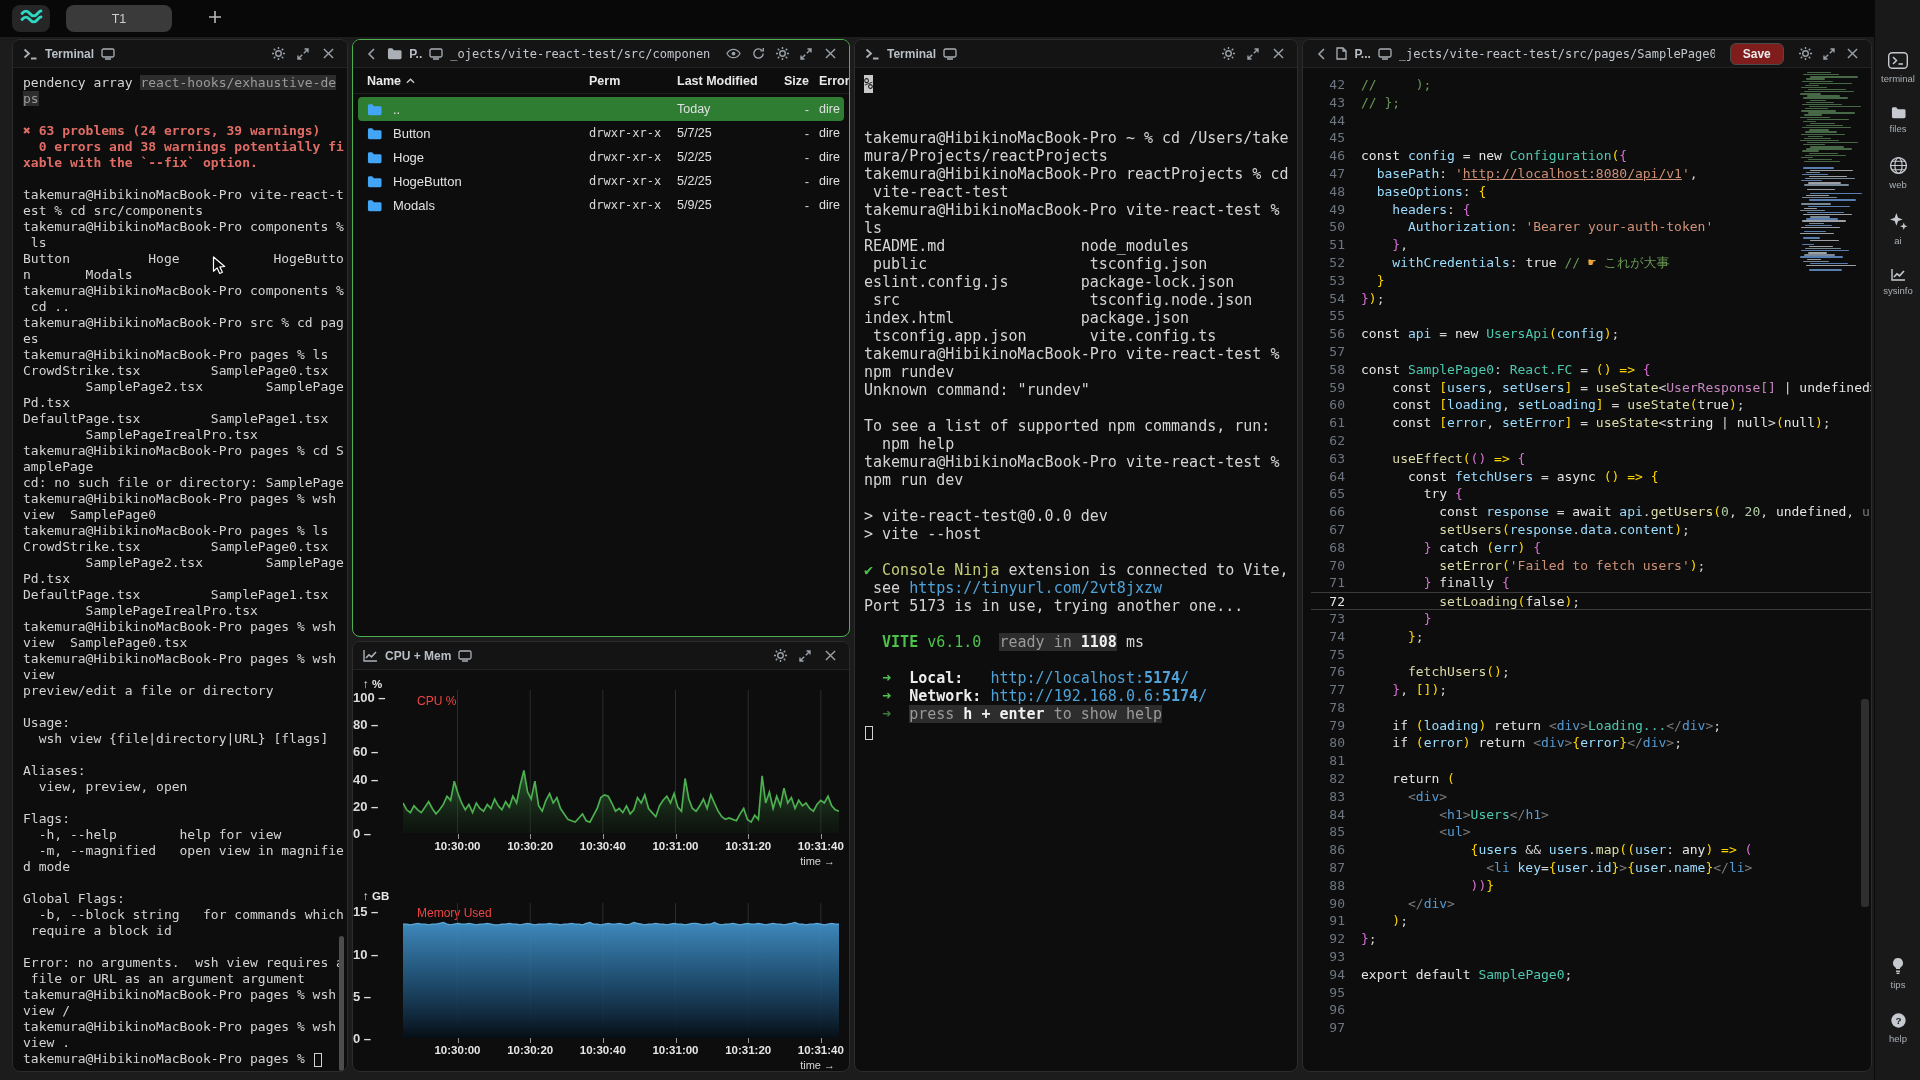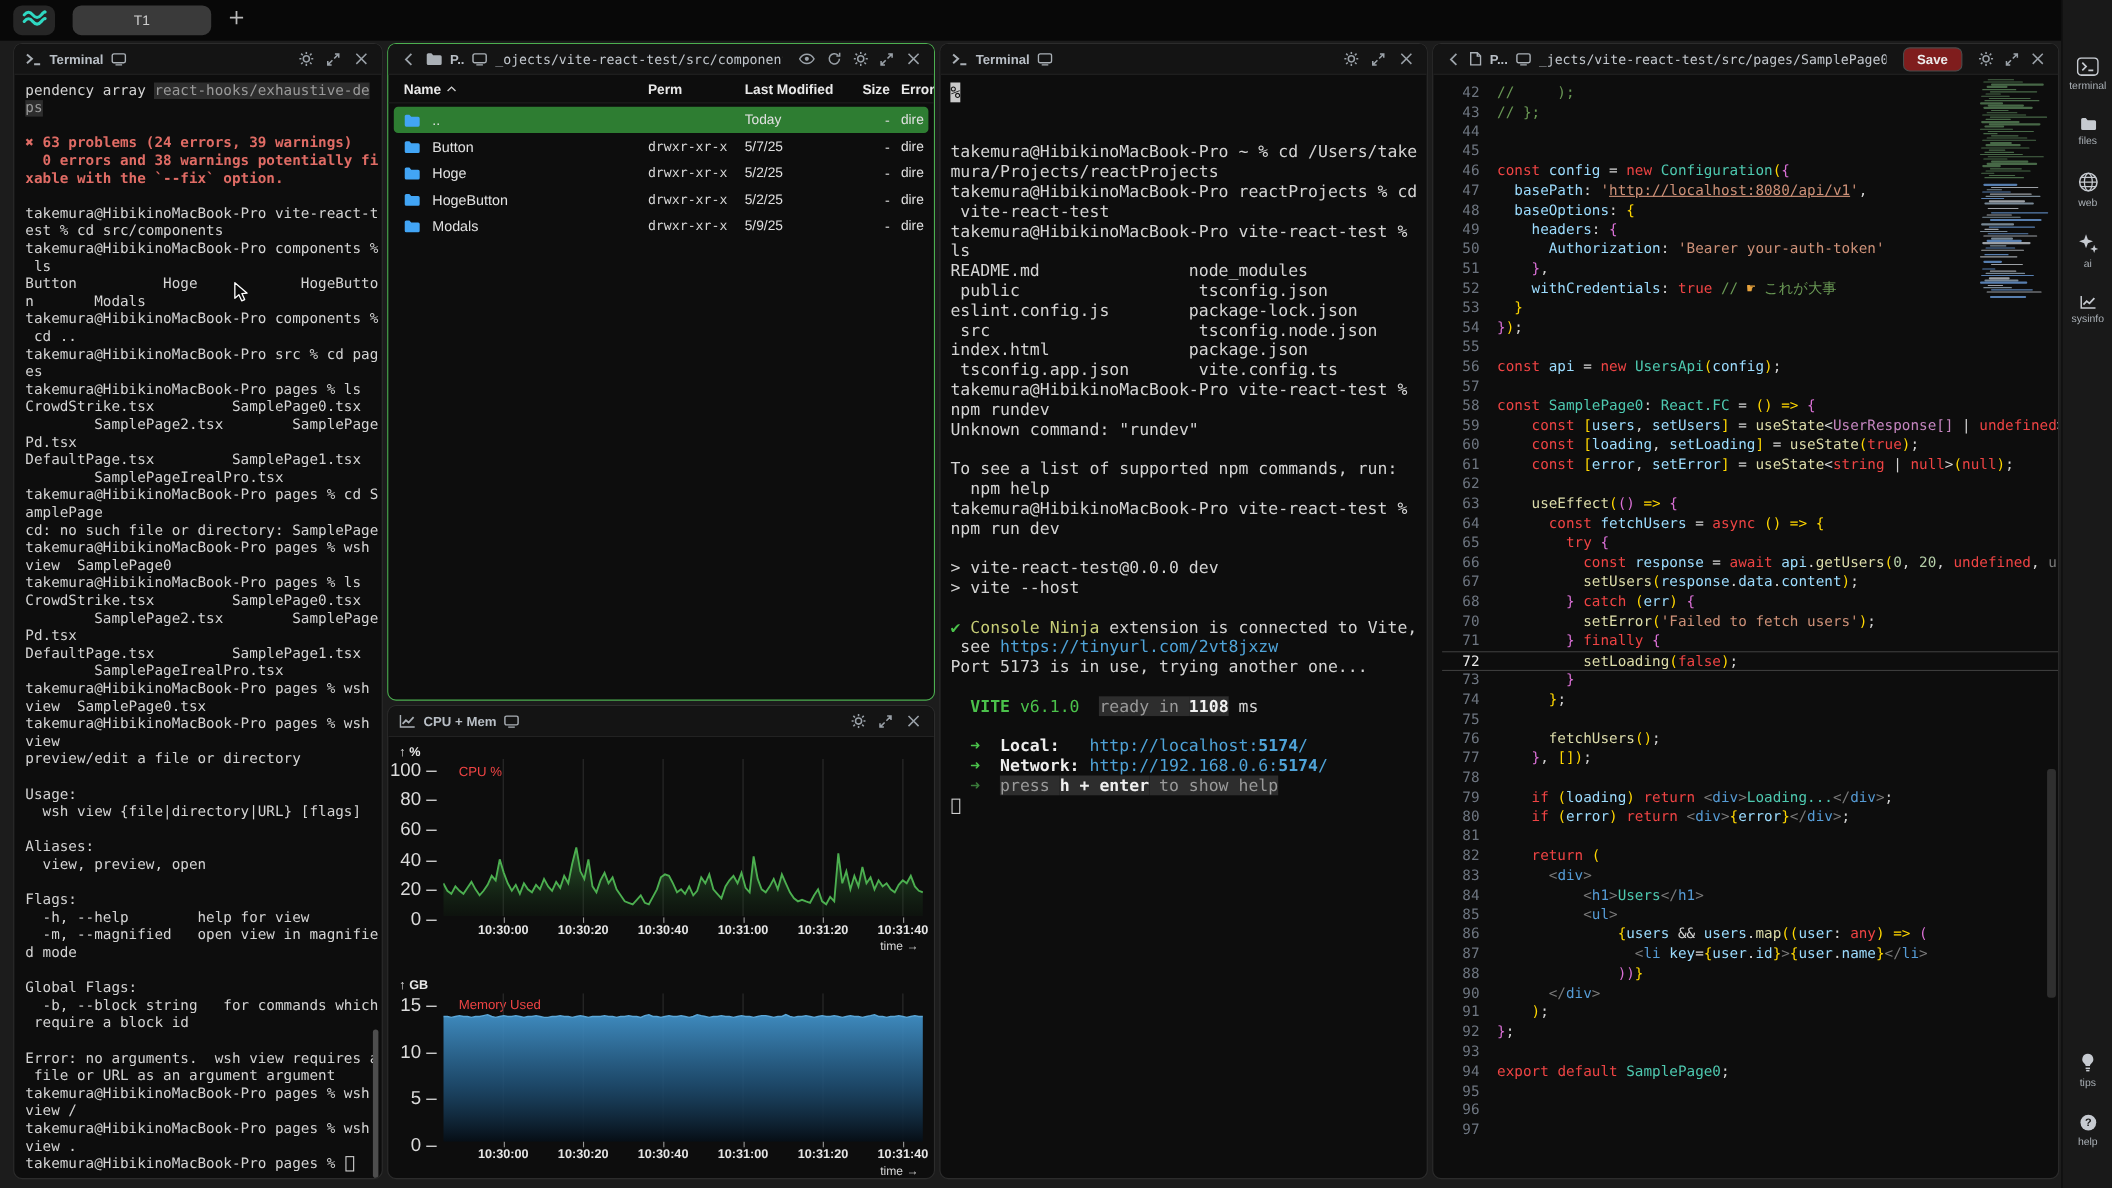--- a/index.html
+++ b/index.html
@@ -4,21 +4,21 @@
 <style>
   * { margin:0; padding:0; box-sizing:border-box; }
   html,body { width:1920px; height:1080px; overflow:hidden; background:#1c1c1c;
     font-family:"Liberation Sans", sans-serif; }
 
   
   .topbar { position:absolute; left:0; top:0; width:1874px; height:37px; background:#080808;
     display:flex; align-items:center; }
   .logo-btn { position:absolute; left:12px; top:5px; width:38px; height:27px; background:#262626;
     border-radius:8px; display:flex; align-items:center; justify-content:center; }
-  .tab { position:absolute; left:66px; top:5px; width:126px; height:27px; background:#3a3a3a;
+  .tab { position:absolute; left:66px; top:5px; width:106px; height:27px; background:#3a3a3a;
     border-radius:8px; display:flex; align-items:center; justify-content:center;
     color:#cfcfcf; font-size:12.5px; }
   .newtab { position:absolute; left:200px; top:5px; width:30px; height:27px; display:flex;
     align-items:center; justify-content:center; color:#b9b9b9; }
 
   
   .pane { position:absolute; background:#0d0d0d; border:1px solid #2c2c2c; border-radius:8px;
     overflow:hidden; }
   .pane.active { border:1.5px solid #4caf50; }
   .phead { height:28px; display:flex; align-items:center; gap:7px; padding:0 10px;
@@ -64,41 +64,41 @@
   .frow.head .namecell { display:flex; align-items:center; gap:5px; grid-column:1 / 3; }
   .frow.sel { background:#2e7d32; border-radius:4px; margin:0 5px; padding-left:9px; }
   .fperm { font-family:"DejaVu Sans Mono","DejaVu Sans",monospace; font-size:12px; color:#d8d8d8; }
   .fmod { font-size:12.5px; color:#e0e0e0; }
   .fsize { text-align:right; padding-right:10px; color:#d8d8d8; }
   .ftype { color:#e0e0e0; font-size:12.5px; }
   .ficon { color:#42a5f5; display:flex; align-items:center; }
 
   
   .axis-arrow { position:absolute; left:10px; color:#e8e8e8; font-size:11.5px; font-weight:bold; }
-  .ylab { position:absolute; color:#dcdcdc; font-size:17px; font-weight:normal; text-align:right;
+  .ylab { position:absolute; color:#dcdcdc; font-size:13px; font-weight:bold; 
     width:44px; }
   .plot { position:absolute; left:50px; width:436px; }
   .legend { position:absolute; left:64px; color:#ef4444; font-size:12px; }
   .xlabs { position:absolute; left:50px; width:436px; height:14px; }
   .xlab { position:absolute; transform:translateX(-50%); color:#e6e6e6; font-size:11.5px;
     font-weight:bold; white-space:nowrap; }
   .xlab::before { content:""; position:absolute; left:50%; top:-6px; width:1px; height:5px;
     background:#999; }
   .timelab { position:absolute; color:#d6d6d6; font-size:11px; right:14px; }
 
   
   #code-lines { position:absolute; left:0; right:0; top:28px; bottom:0; padding:8px 0 0 8px;
     font-family:"DejaVu Sans Mono","DejaVu Sans",monospace; font-size:13px; line-height:17.8px;
     overflow:hidden; }
   .crow { white-space:pre; display:flex; height:17.8px; }
   .crow .lno { width:34px; flex:0 0 34px; text-align:right; color:#6e7681; margin-right:16px; }
   .crow.current { border-top:1px solid #3c3c3c; border-bottom:1px solid #3c3c3c; }
   .crow.current .lno { color:#e8e8e8; }
   .tok-c { color:#6a9955; }
-  .tok-k { color:#ef4444;margin-top:48px; }
+  .tok-k { color:#e5e5e5;margin-top:48px; }
   .tok-t { color:#4ec9b0; }
   .tok-p { color:#c586c0; }
   .tok-f { color:#dcdcaa; }
   .tok-v { color:#9cdcfe; }
   .tok-s { color:#ce9178; }
   .tok-su { color:#ce9178; text-decoration:underline; }
   .tok-n { color:#b5cea8; }
   .tok-w { color:#d4d4d4; }
   .tok-y { color:#ffd700; }
   .tok-m { color:#da70d6; }

